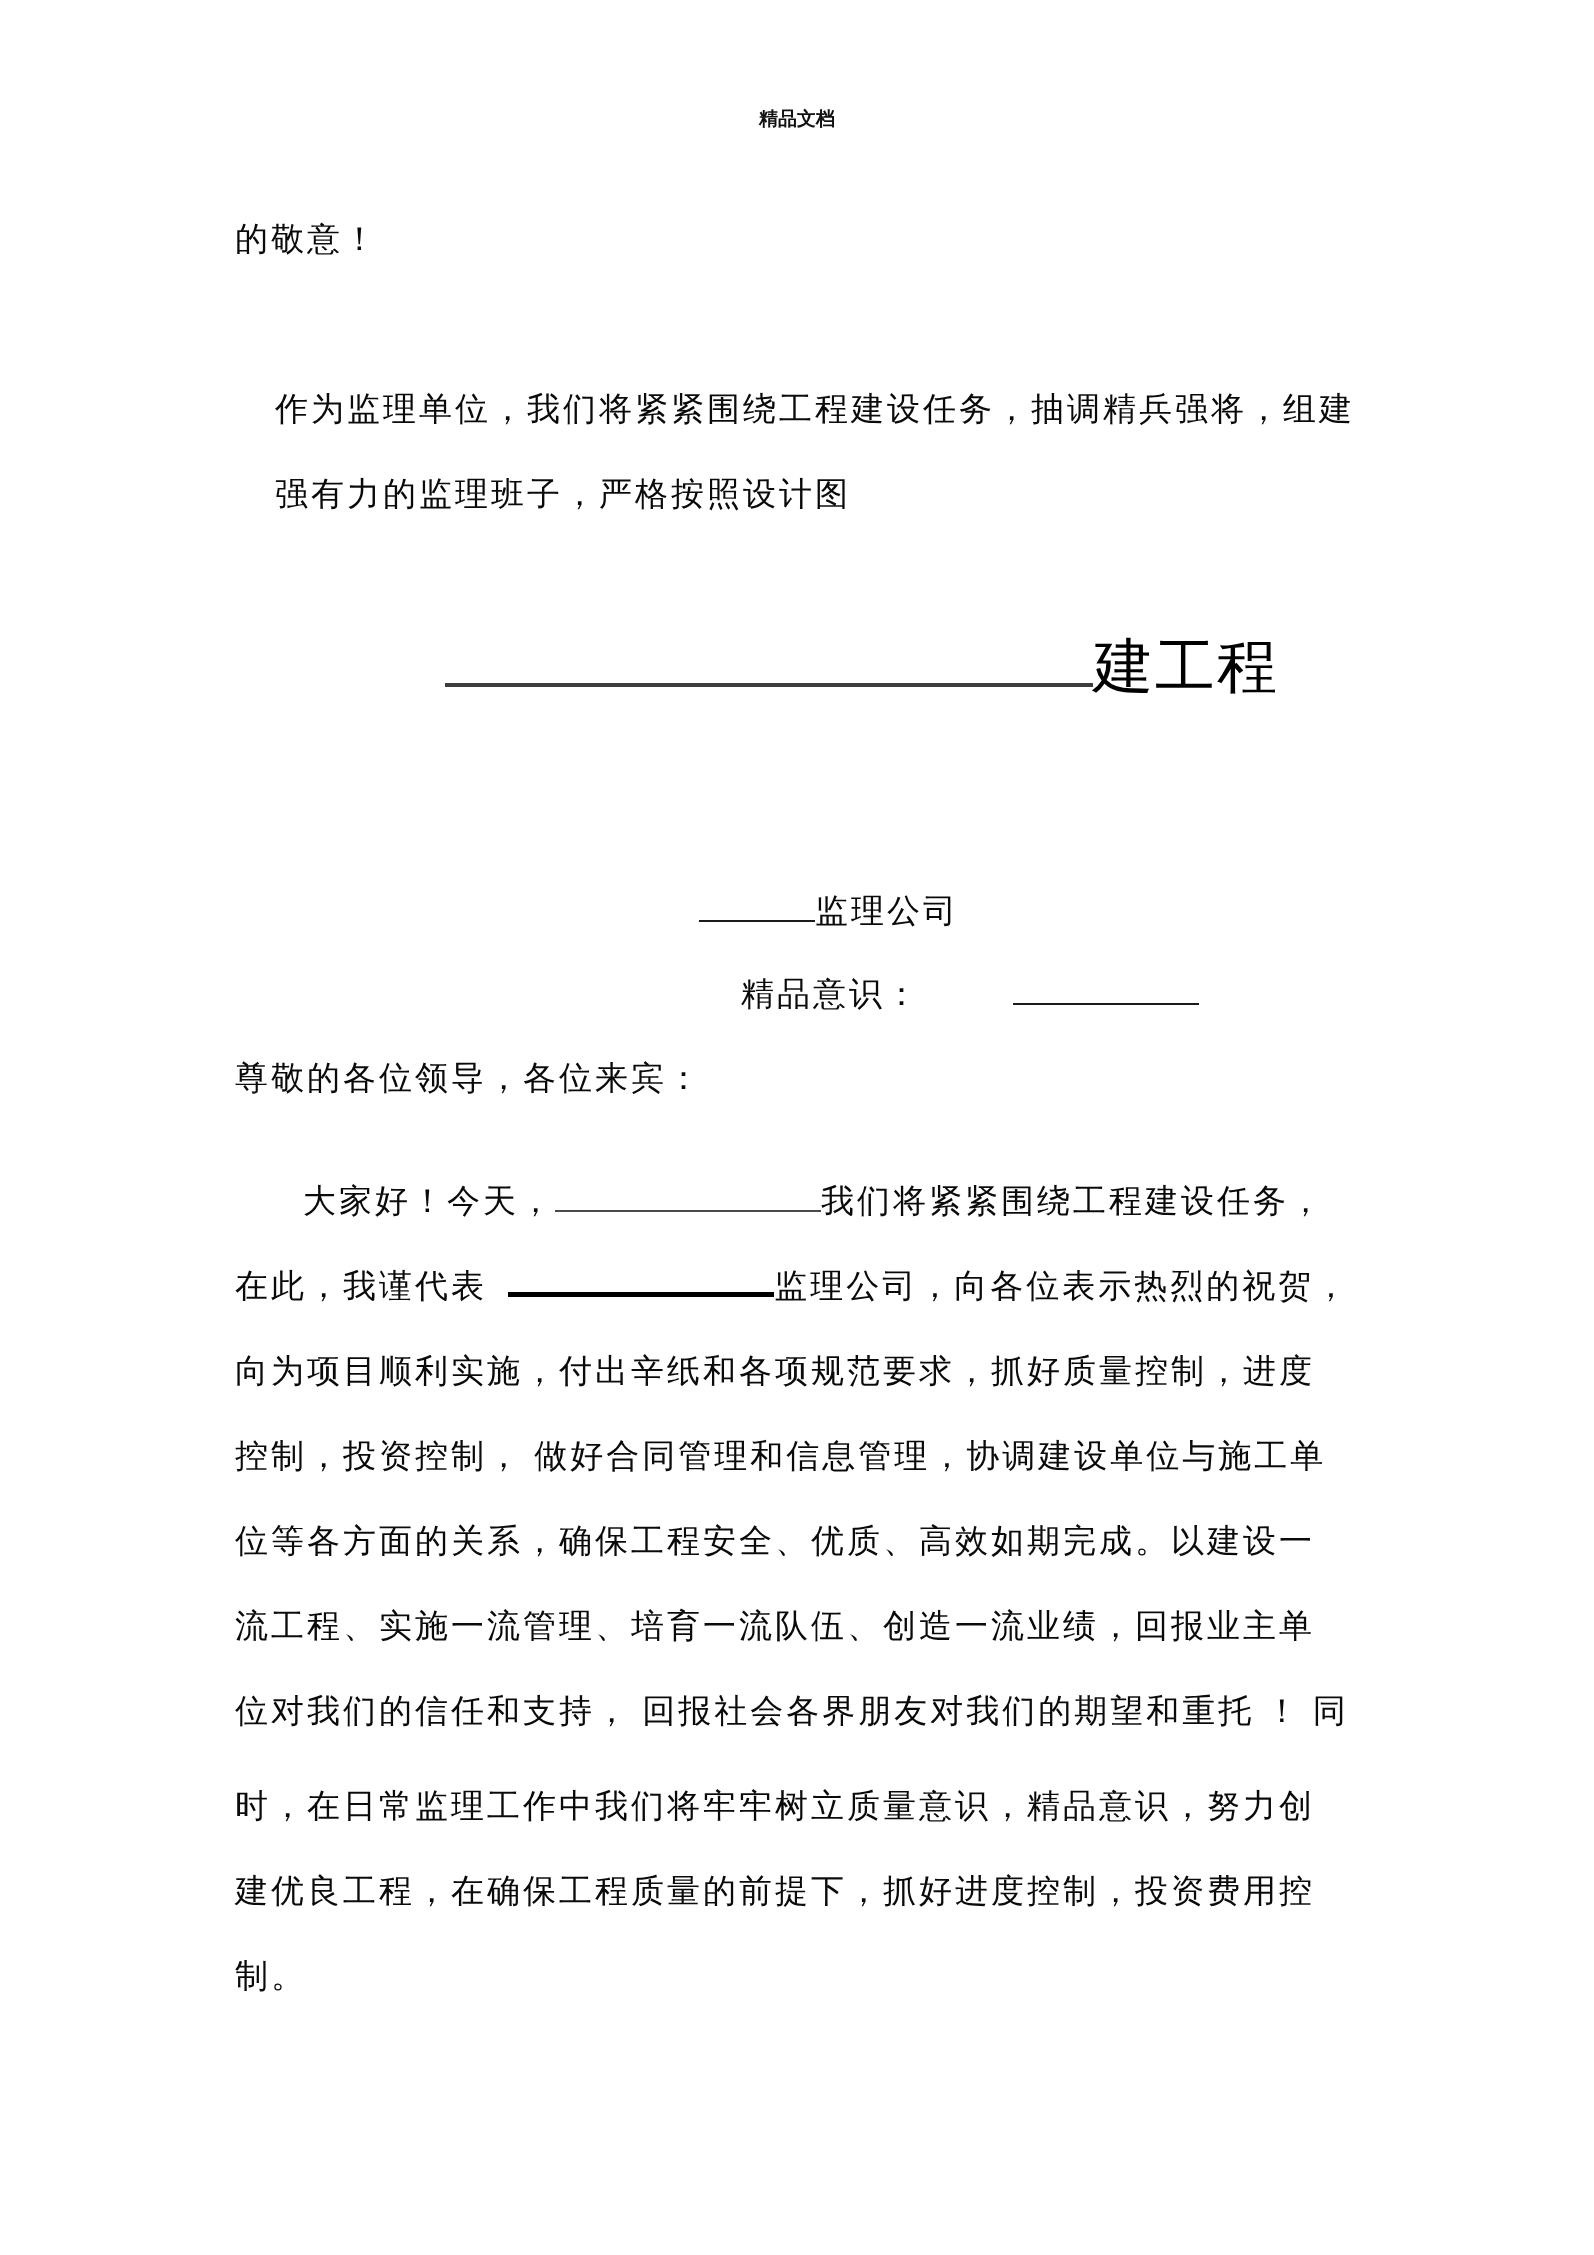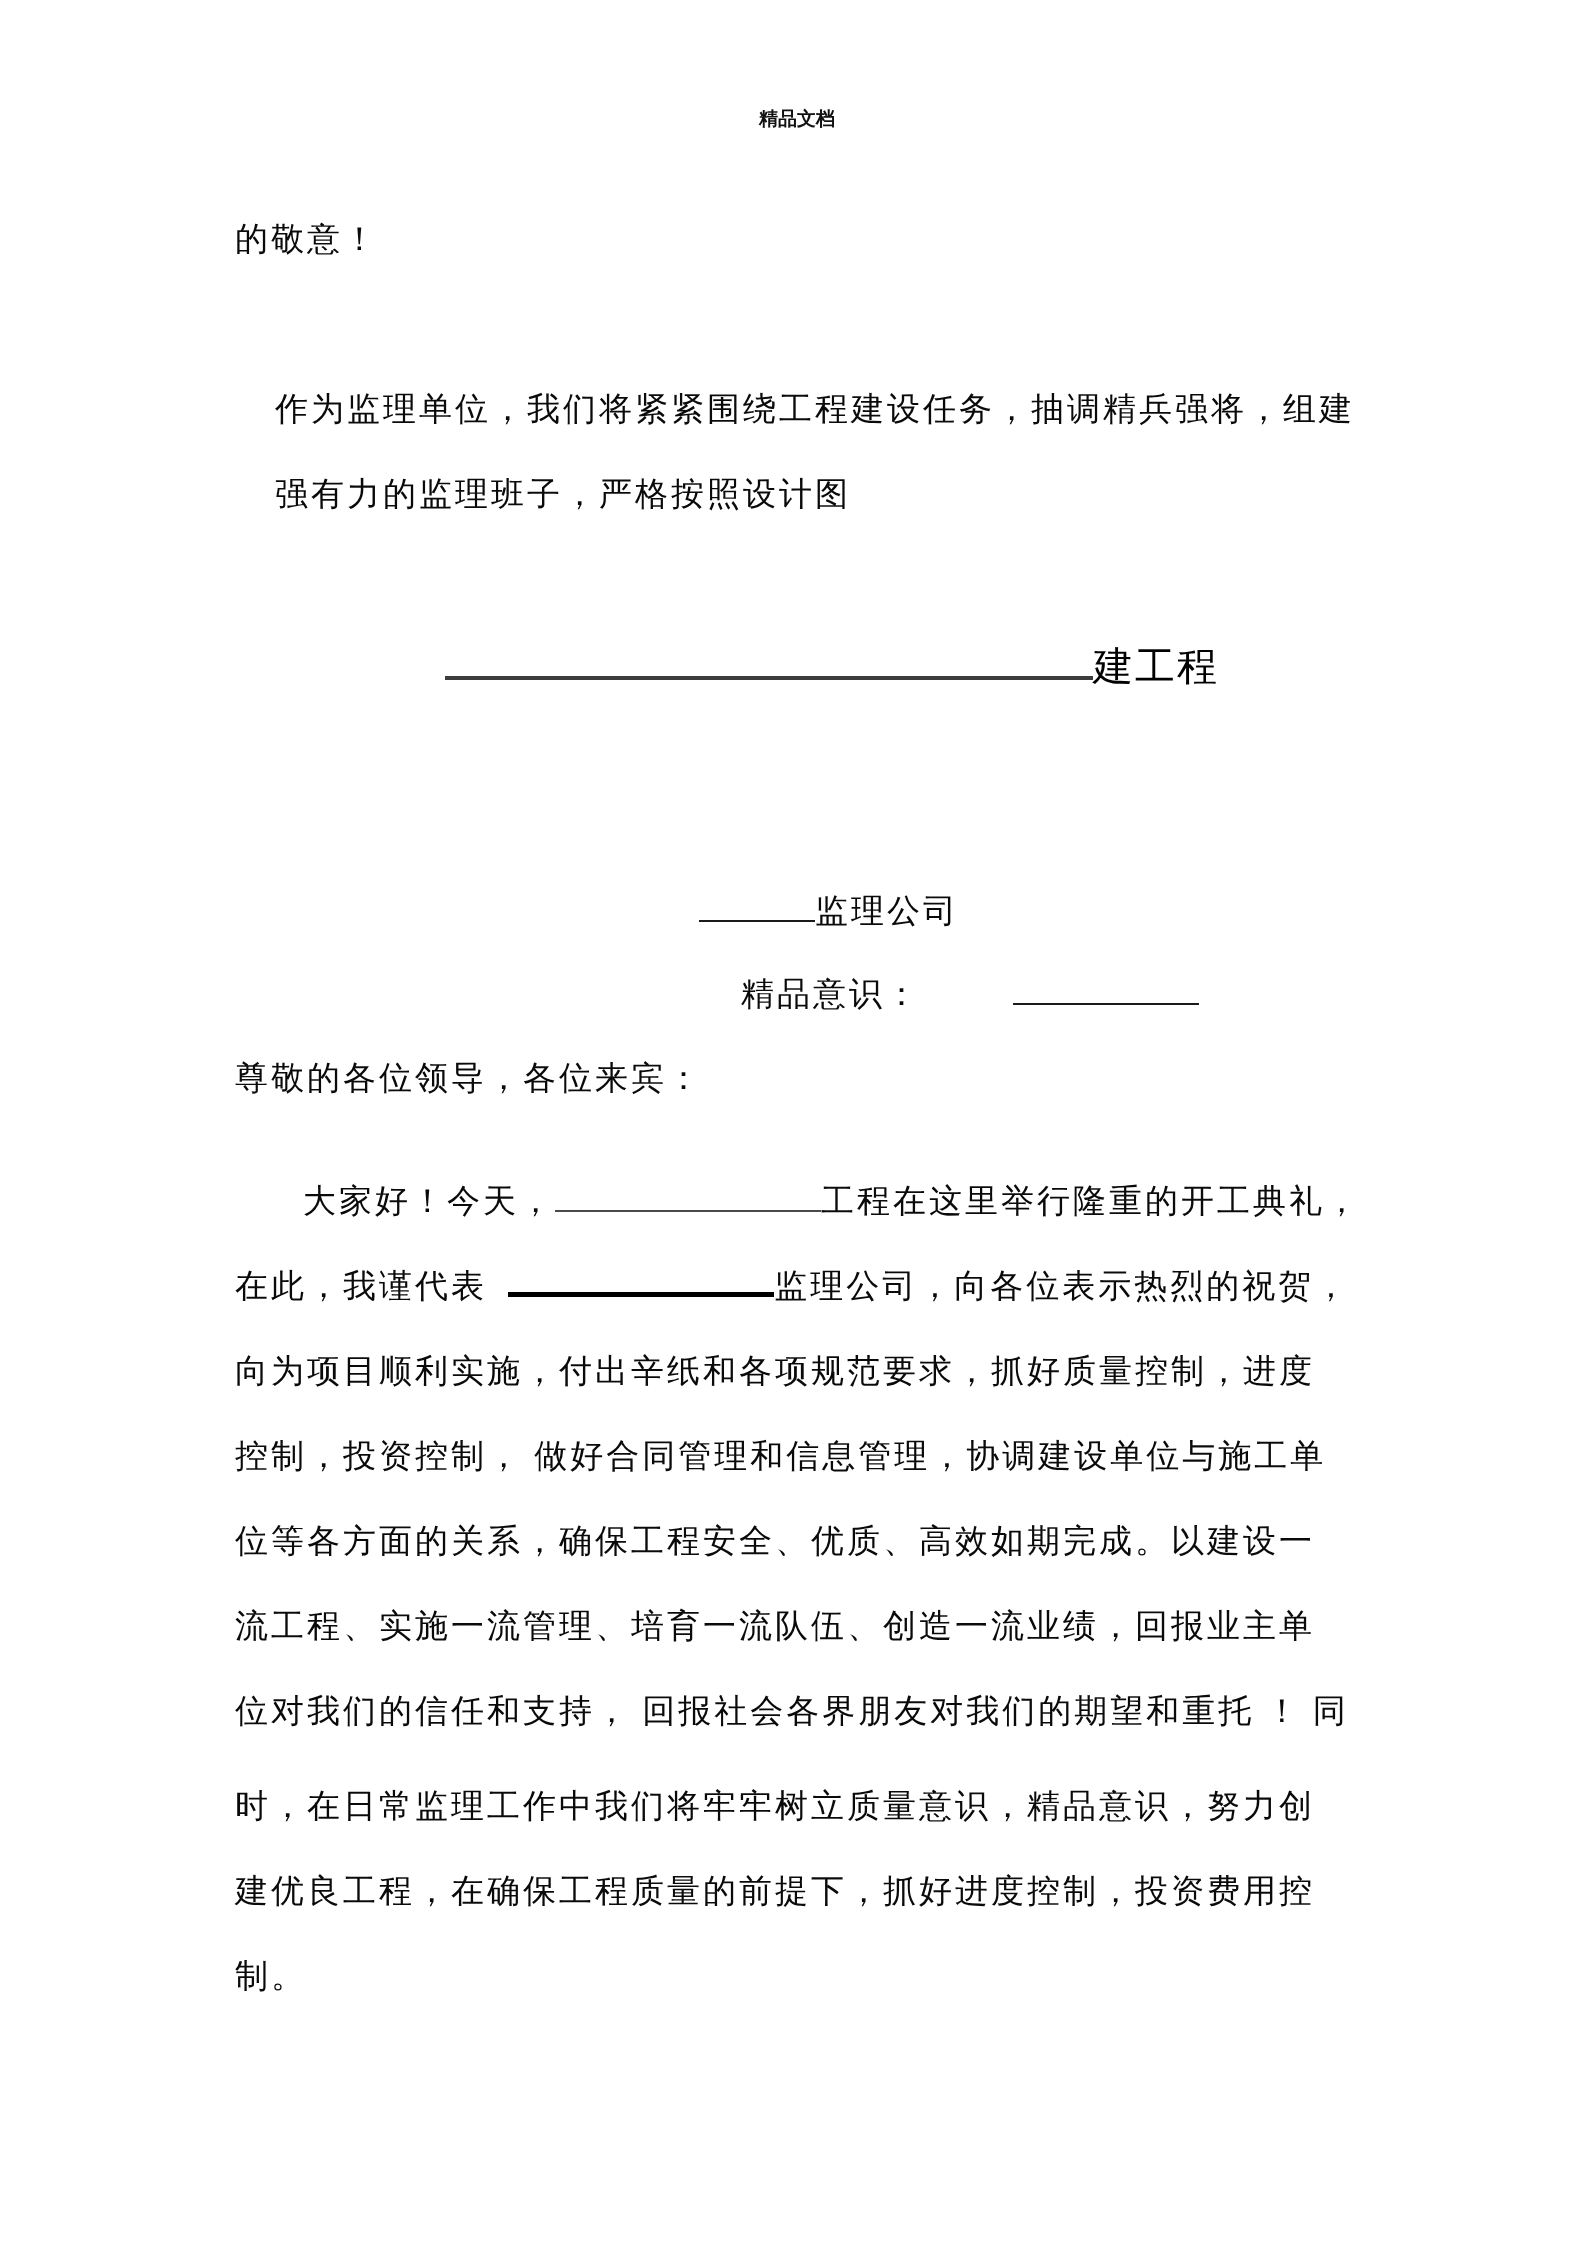--- a/index.html
+++ b/index.html
@@ -33,21 +33,21 @@
   }
   .blank-title   { width:648px; border-bottom:4px solid #3d3d3d; }
   .blank-company { width:116px; border-bottom:2px solid #1a1a1a; }
   .blank-director{ width:186px; border-bottom:2px solid #1a1a1a; margin-left:92px; }
   .blank-p3l1    { width:266px; border-bottom:2px solid #4a4a4a; }
   .blank-p3l2    { width:266px; border-bottom:5px solid #000; margin-left:10px; }
 
   
   .title-block { position:absolute; left:235px; width:1130px; top:623px; }
   .title-line {
-    font-size:40px; line-height:88px; letter-spacing:2px;
+    font-size:60px; line-height:88px; letter-spacing:2px;
     white-space:pre; color:#000; font-weight:500;
   }
   .title-line-1 { padding-left:210px; }
   .title-line-2 { padding-left:342px; }
 
   #company-line   { position:absolute; top:869px; }
   #company-line .line { padding-left:464px; }
   #director-line  { position:absolute; top:952px; }
   #director-line .line { padding-left:506px; }
   #salutation     { position:absolute; top:1036px; }
@@ -95,21 +95,21 @@
 
   <div id="director-line" class="content">
     <div class="line"><span>精品意识：</span><span class="blank blank-director"></span></div>
   </div>
 
   <div id="salutation" class="content">
     <div class="line">尊敬的各位领导，各位来宾：</div>
   </div>
 
   <div id="para3" class="content">
-    <div class="line indent-p3"><span>大家好！今天，</span><span class="blank blank-p3l1"></span><span>工程在这里举行隆重的开工典礼，</span></div>
+    <div class="line indent-p3"><span>大家好！今天，</span><span class="blank blank-p3l1"></span><span>我们将紧紧围绕工程建设任务，</span></div>
     <div class="line"><span>在此，我谨代表 </span><span class="blank blank-p3l2"></span><span>监理公司，向各位表示热烈的祝贺，</span></div>
     <div class="line">向为项目顺利实施，付出辛纸和各项规范要求，抓好质量控制，进度</div>
     <div class="line">控制，投资控制， 做好合同管理和信息管理，协调建设单位与施工单</div>
     <div class="line">位等各方面的关系，确保工程安全、优质、高效如期完成。以建设一</div>
     <div class="line">流工程、实施一流管理、培育一流队伍、创造一流业绩，回报业主单</div>
     <div class="line">位对我们的信任和支持， 回报社会各界朋友对我们的期望和重托 ！ 同</div>
   </div>
 
   <div id="para4" class="content">
     <div class="line">时，在日常监理工作中我们将牢牢树立质量意识，精品意识，努力创</div>

